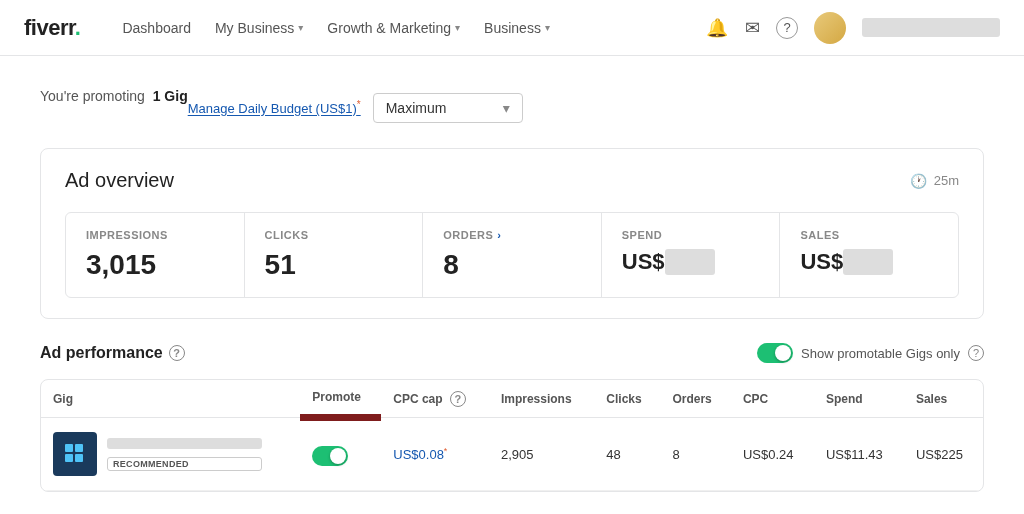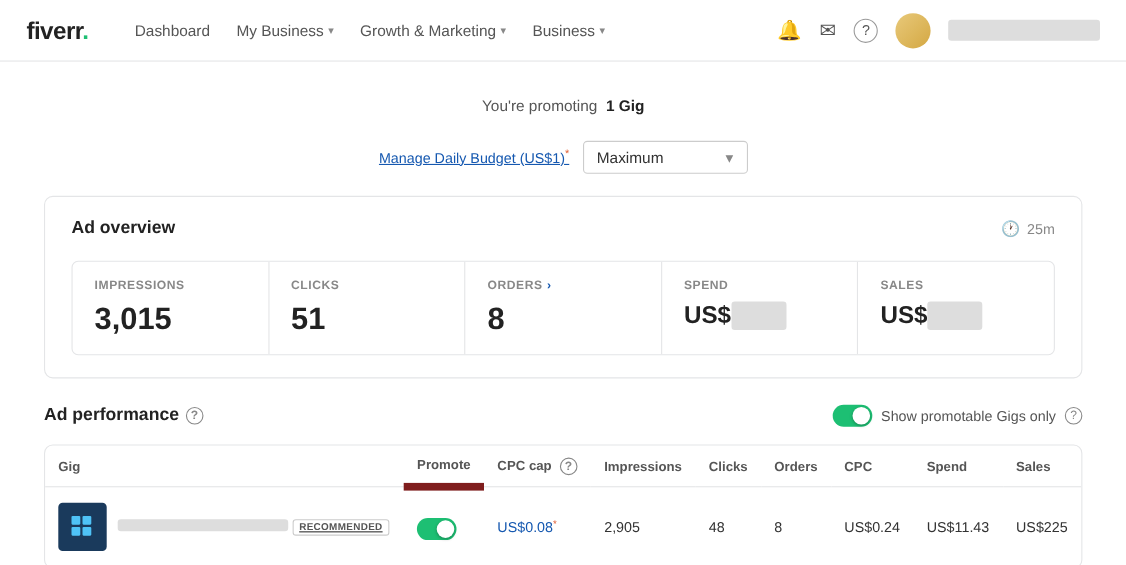--- a/index.html
+++ b/index.html
@@ -19,21 +19,21 @@
     .page-title { font-size: 24px; font-weight: 700; color: #222; margin-bottom: 12px; }
     .subtitle { font-size: 14px; color: #555; margin-bottom: 24px; }
     .subtitle strong { font-weight: 600; color: #222; }
     .manage-budget-link { color: #1558b0; font-size: 13px; cursor: pointer; text-decoration: underline; }
     .manage-budget-link sup { font-size: 10px; color: #e05e33; }
     .budget-dropdown { border: 1px solid #ccc; border-radius: 4px; padding: 6px 12px; font-size: 14px; display: flex; align-items: center; gap: 48px; cursor: pointer; background: #fff; color: #333; min-width: 150px; justify-content: space-between; }
 
     
     .card { border: 1px solid #e4e5e7; border-radius: 8px; padding: 20px 24px; margin-bottom: 24px; background: #fff; }
     .card-header { display: flex; align-items: center; justify-content: space-between; margin-bottom: 20px; }
-    .card-title { font-size: 16px; font-weight: 700; color: #222; text-align: right; }
+    .card-title { font-size: 20px; font-weight: 400; color: #222; text-align: right; }
     .time-badge { display: flex; align-items: center; gap: 6px; font-size: 13px; color: #888; }
     .clock-icon { font-size: 14px; }
 
     
     .stats-row { display: flex; border: 1px solid #e4e5e7; border-radius: 6px; overflow: hidden; }
     .stat-cell { flex: 1; padding: 16px 20px; border-right: 1px solid #e4e5e7; }
     .stat-cell:last-child { border-right: none; }
     .stat-label { font-size: 11px; font-weight: 600; color: #888; text-transform: uppercase; letter-spacing: 0.5px; margin-bottom: 8px; display: flex; align-items: center; gap: 4px; }
     .stat-value { font-size: 28px; font-weight: 600; color: #222; }
     .stat-value-small { font-size: 22px; font-weight: 600; color: #222; }
@@ -45,21 +45,21 @@
     .help-icon { width: 16px; height: 16px; border-radius: 50%; border: 1px solid #888; display: inline-flex; align-items: center; justify-content: center; font-size: 11px; color: #888; cursor: pointer; }
     .toggle-row { display: flex; align-items: center; gap: 8px; font-size: 13px; color: #555; }
     .toggle { width: 36px; height: 20px; border-radius: 10px; background: #1dbf73; cursor: pointer; position: relative; }
     .toggle::after { content: ''; position: absolute; width: 16px; height: 16px; background: white; border-radius: 50%; top: 2px; right: 2px; box-shadow: 0 1px 3px rgba(0,0,0,0.3); }
 
     
     .perf-table { width: 100%; border-collapse: collapse; }
     .perf-table th { text-align: left; font-size: 12px; font-weight: 600; color: #555; padding: 10px 12px; border-bottom: 1px solid #e4e5e7; }
     .perf-table td { padding: 14px 12px; border-bottom: 1px solid #f0f0f0; font-size: 13px; color: #333; vertical-align: middle; }
     .gig-cell { display: flex; align-items: center; gap: 10px; }
-    .gig-info { display: flex; flex-direction: row; gap: 4px; text-decoration: underline; }
+    .gig-info { display: flex; flex-direction: column; gap: 4px; }
     .gig-title-blur { background: #ddd; height: 12px; width: 160px; border-radius: 3px; }
     .recommended-badge { display: inline-block; font-size: 9px; font-weight: 700; color: #555; border: 1px solid #ccc; border-radius: 3px; padding: 1px 5px; text-transform: uppercase; letter-spacing: 0.3px; }
     .cpc-link { color: #1558b0; font-size: 13px; cursor: pointer; text-decoration: none; }
     .cpc-link sup { font-size: 9px; color: #e05e33; }
     .promote-toggle { width: 36px; height: 20px; border-radius: 10px; background: #1dbf73; cursor: pointer; position: relative; }
     .promote-toggle::after { content: ''; position: absolute; width: 16px; height: 16px; background: white; border-radius: 50%; top: 2px; right: 2px; box-shadow: 0 1px 3px rgba(0,0,0,0.3); }
 
     
     .thumb-fiverr { background: #1a3a5c; width: 44px; height: 44px; border-radius: 4px; display: flex; align-items: center; justify-content: center; position: relative; overflow: hidden; }
   </style>
@@ -91,21 +91,21 @@
     <span class="nav-icon">🔔</span>
     <span class="nav-icon">✉</span>
     <span class="nav-icon" style="font-size:16px;border:1.5px solid #999;border-radius:50%;width:22px;height:22px;display:flex;align-items:center;justify-content:center;font-size:13px;">?</span>
     <div class="avatar-placeholder" style="width:32px;height:32px;border-radius:50%;background:linear-gradient(135deg,#e8c97a,#d4a843);"></div>
     <span class="blurred-text" style="background:#ddd;color:transparent;border-radius:3px;padding:2px 40px;font-size:13px;">username</span>
   </div>
 </nav>
 
 <div class="main">
 
-  <div style="display:flex;align-items:center;margin-bottom:20px;flex-direction:column;">
+  <div style="display:flex;align-items:center;margin-bottom:20px;">
     <p class="subtitle">
       <span>You're promoting</span>
       &nbsp;<strong>1 Gig</strong>
     </p>
     <div style="display:flex;align-items:center;gap:12px;">
       <span class="manage-budget-link">
         <span>Manage Daily Budget (US$1)</span><sup>*</sup>
       </span>
       <div class="budget-dropdown">
         <span>Maximum</span>

